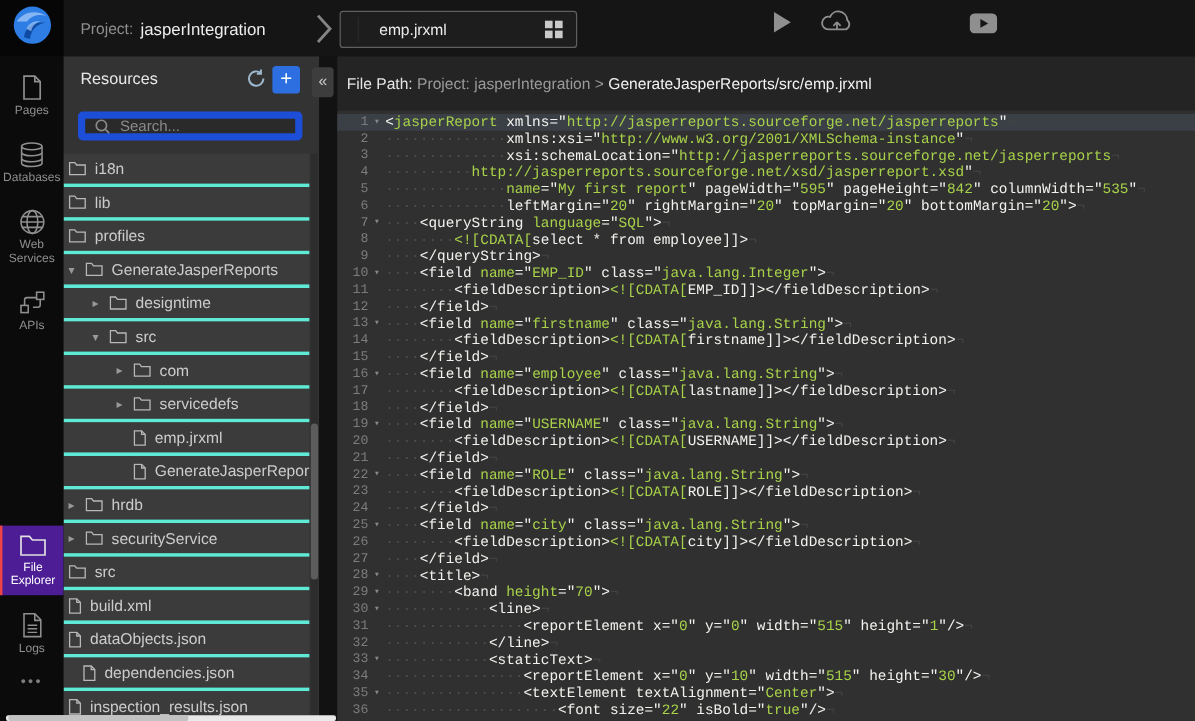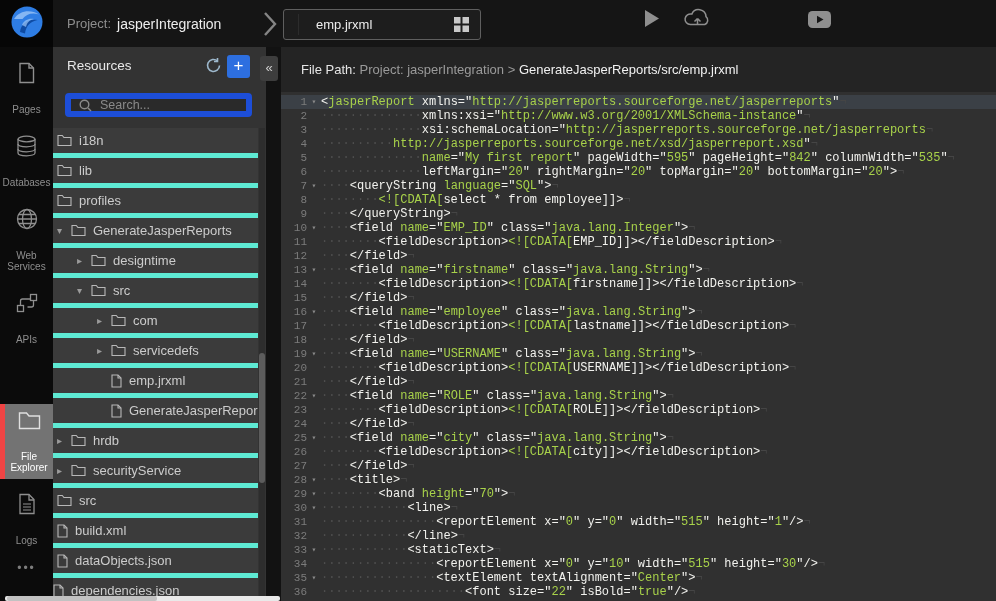--- a/index.html
+++ b/index.html
@@ -19,55 +19,55 @@
        border:1px solid #5f5f5f;border-radius:3px;display:flex;align-items:center;box-sizing:border-box;}
   .tab .tab-text{margin-left:32px;color:#ededed;font-size:13px;flex:1;}
   .tab .grid-ic{margin-right:11px;display:flex;}
   .tab .tab-div{position:absolute;left:14px;top:4px;bottom:4px;width:1px;background:#2c2c2c;}
   .action{position:absolute;top:6px;display:flex;flex-direction:column;align-items:center;gap:4px;cursor:default;}
   .action .alabel{color:#9a9a9a;font-size:10px;margin-top:16px;}
   .action .aic{height:22px;display:flex;align-items:flex-end;justify-content:center;}
   
   .activitybar{position:absolute;left:0;top:47px;width:53px;height:554px;background:#0b0b0b;
     display:flex;flex-direction:column;align-items:stretch;padding-top:10px;box-sizing:border-box;}
-  .act-item{display:flex;flex-direction:column;align-items:center;gap:20px;padding:5px 0 6px 0;margin-bottom:9px;}
+  .act-item{display:flex;flex-direction:column;align-items:center;gap:3px;padding:5px 0 6px 0;margin-bottom:9px;}
   .act-item .aicon{height:22px;display:flex;align-items:center;}
   .act-item .atext{color:#8f8f8f;font-size:10px;line-height:11px;text-align:center;width:50px;}
-  .act-item.active{background:#737373;border-left:5px solid #ef4444;padding-left:0;margin-right:0;}
+  .act-item.active{background:#4c1d95;border-left:2px solid #ef4444;padding-left:0;margin-right:0;}
   .act-item.active .atext{color:#ffffff;}
   .flex-spacer{flex:1;}
   .more-dots{color:#7d7d7d;font-size:12px;letter-spacing:2px;text-align:center;margin-bottom:26px;}
   
   .resources{position:absolute;left:53px;top:47px;width:213px;height:554px;background:#333333;}
   .res-title{position:absolute;left:14px;top:11px;color:#e8e8e8;font-size:13.5px;}
   .res-refresh{position:absolute;left:152px;top:10px;}
   .res-plus{position:absolute;left:174px;top:8px;width:23px;height:23px;background:#2d6fe0;border-radius:3px;
     color:#fff;font-size:17px;line-height:22px;text-align:center;}
   .res-collapse{position:absolute;left:260px;top:56px;width:18px;height:25px;background:#3d3d3d;border-radius:3px;
     color:#cfcfcf;font-size:13px;line-height:24px;text-align:center;z-index:5;}
   .searchbox{position:absolute;left:12px;top:46px;width:187px;height:24px;background:#2a2a2a;
     border:6px solid #1d4ed8;border-radius:4px;display:flex;align-items:center;box-sizing:border-box;}
   .searchbox svg{margin:0 6px 0 8px;}
   .searchbox input{background:transparent;border:none;outline:none;color:#bdbdbd;font-size:12.5px;width:140px;
     font-family:"Liberation Sans",sans-serif;}
   .searchbox input::placeholder{color:#8a8a8a;}
   .tree{position:absolute;left:0;top:81px;width:205px;height:468px;overflow:hidden;}
-  .trow{height:25px;background:#3b3b3b;border-bottom:5px solid #5eead4;display:flex;align-items:center;box-sizing:content-box;}
+  .trow{height:25px;background:#3b3b3b;border-bottom:3px solid #5eead4;display:flex;align-items:center;box-sizing:content-box;}
   .tarr{width:14px;display:inline-block;color:#9a9a9a;font-size:10px;text-align:left;flex:none;}
   .ticon{display:flex;align-items:center;margin-right:7px;flex:none;}
   .tlabel{color:#cccccc;font-size:13px;white-space:nowrap;overflow:hidden;}
   .vscroll{position:absolute;left:206px;top:81px;width:6px;height:468px;background:#2d2d2d;}
   .vscroll .thumb{position:absolute;left:0;top:225px;width:6px;height:130px;background:#5c5c5c;border-radius:3px;}
   .res-sep{position:absolute;left:266px;top:47px;width:15px;height:554px;background:#121212;}
   .hscroll{position:absolute;left:5px;bottom:0px;width:275px;height:5px;background:#e9e9e9;border-radius:2px;z-index:6;}
   .hscroll .hthumb{position:absolute;left:2px;top:0;height:5px;width:150px;background:#c2c2c2;border-radius:2px;}
   
   .main{position:absolute;left:281px;top:47px;width:715px;height:554px;}
   .filepath{position:absolute;left:0;top:0;width:715px;height:45px;background:#242424;display:flex;align-items:center;}
-  .filepath .fp1{color:#e5e5e5;font-size:13px;margin-left:20px;white-space:pre;}
+  .filepath .fp1{color:#e5e5e5;font-size:13px;margin-left:8px;white-space:pre;}
   .filepath .fp2{color:#9a9a9a;font-size:13px;white-space:pre;}
   .filepath .fp3{color:#f2f2f2;font-size:13px;white-space:pre;}
   .editor{position:absolute;left:0;top:45px;width:715px;height:509px;background:#303030;overflow:hidden;padding-top:3px;box-sizing:border-box;}
   .cl{height:14px;line-height:14px;white-space:pre;font-family:"Liberation Mono","DejaVu Sans Mono",monospace;font-size:12px;}
   .cl-active{background:#3b4046;}
   .ln{display:inline-block;width:26px;text-align:right;color:#7c7c7c;font-size:11px;
       font-family:"Liberation Mono","DejaVu Sans Mono",monospace;vertical-align:top;}
   .fold{display:inline-block;width:14px;text-align:center;color:#8a8a8a;font-size:8px;vertical-align:top;}
   .ws{color:#4e4e4e;}
   .tk-w{color:#f2f2ee;}
@@ -343,21 +343,21 @@
       </div>
       <div class="trow" style="padding-left: 4px;">
         <span class="ticon">
           <svg width="11" height="14" viewBox="0 0 11 14">
             <path d="M1 1h6l3 3v9H1z" fill="none" stroke="#b8b8b8" stroke-width="1.1"></path>
             <path d="M7 1v3h3" fill="none" stroke="#b8b8b8" stroke-width="1.1"></path>
           </svg>
         </span>
         <span class="tlabel">dataObjects.json</span>
       </div>
-      <div class="trow" style="padding-left: 0;">
+      <div class="trow" style="padding-left: 16px;">
         <span class="ticon">
           <svg width="11" height="14" viewBox="0 0 11 14">
             <path d="M1 1h6l3 3v9H1z" fill="none" stroke="#b8b8b8" stroke-width="1.1"></path>
             <path d="M7 1v3h3" fill="none" stroke="#b8b8b8" stroke-width="1.1"></path>
           </svg>
         </span>
         <span class="tlabel">dependencies.json</span>
       </div>
       <div class="trow" style="padding-left: 4px;">
         <span class="ticon">

